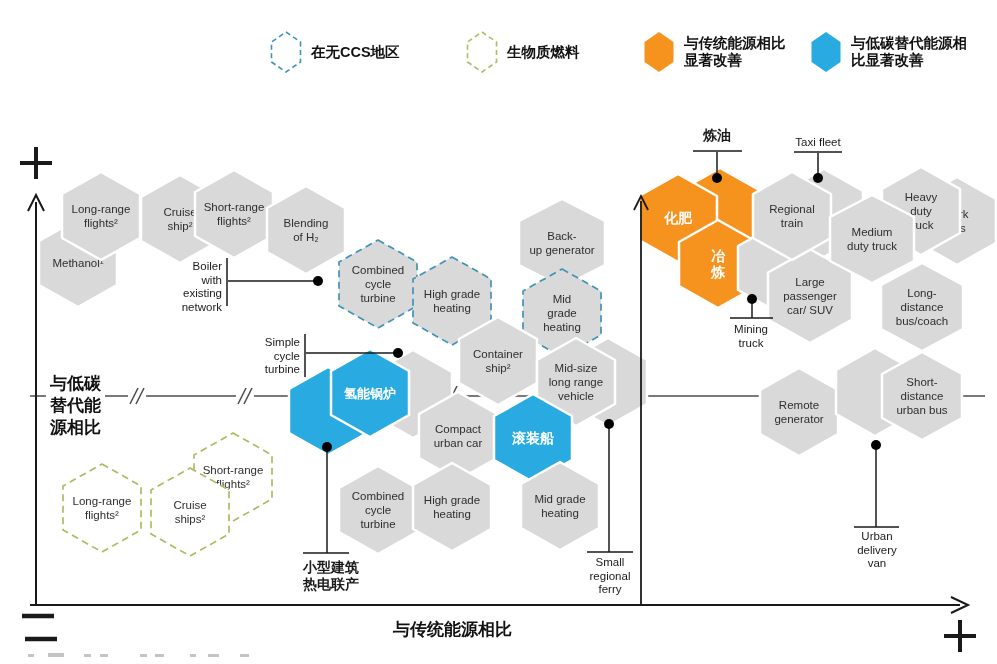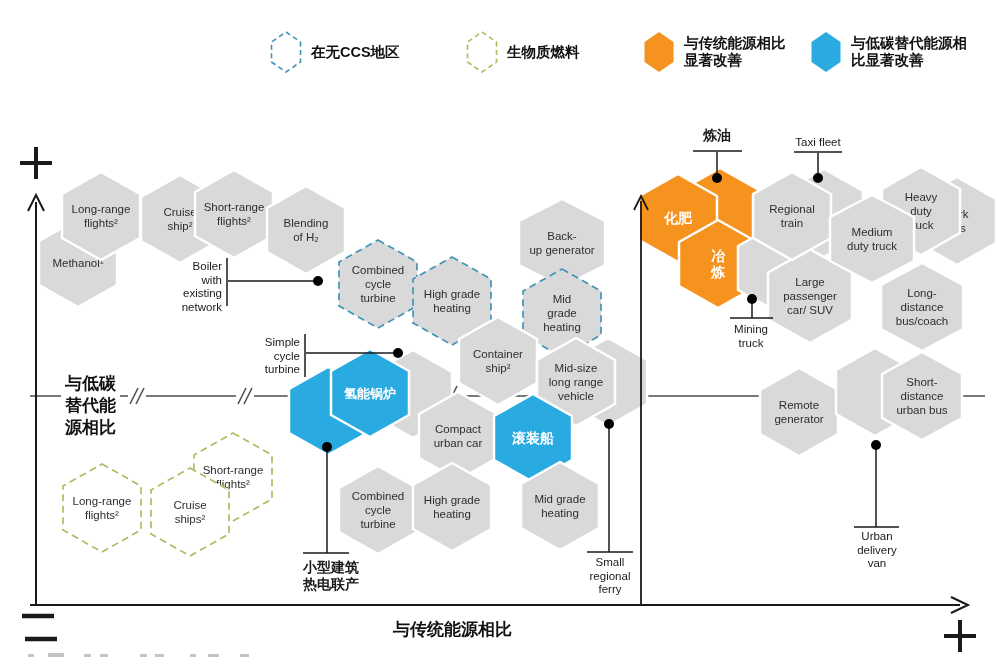--- a/index.html
+++ b/index.html
@@ -1,20 +1,20 @@
 <!DOCTYPE html>
 <html><head>
 <meta charset="utf-8">
 <style>
   html,body{margin:0;padding:0;background:#fff;}
   .stage{position:relative;width:997px;height:664px;background:#fff;overflow:hidden;
          font-family:"Liberation Sans","DejaVu Sans",sans-serif;}
   svg{position:absolute;left:0;top:0;}
   .axis-label{position:absolute;font-weight:700;color:#111;white-space:pre-line;background:#fff;}
-  #y-axis-label{left:61px;top:371px;font-size:17px;line-height:22px;padding:2px 4px;}
+  #y-axis-label{left:46px;top:371px;font-size:17px;line-height:22px;padding:2px 4px;}
   #x-axis-label{left:393px;top:618px;font-size:17px;line-height:24px;}
   .hex-text{pointer-events:none;}
 </style>
 </head>
 <body>
 
 <div class="stage">
 
   <svg id="main-svg" width="997" height="664" viewBox="0 0 997 664">
 

